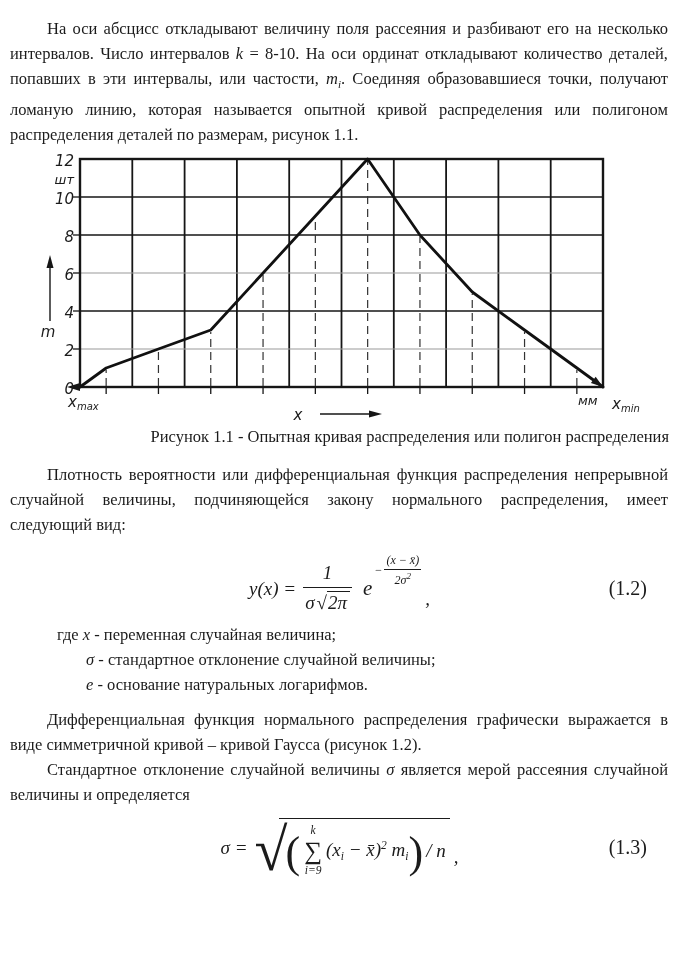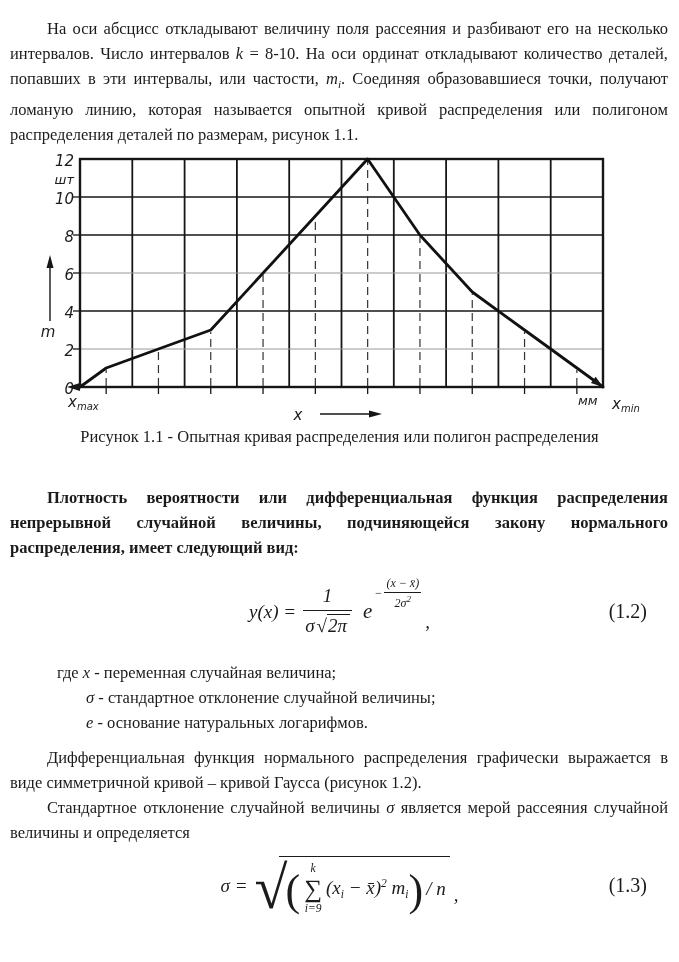--- a/index.html
+++ b/index.html
@@ -20,25 +20,25 @@
   #fig .drop{stroke:#333;stroke-width:1.2;stroke-dasharray:8 5;}
   #fig .curve{fill:none;stroke:#111;stroke-width:2.8;stroke-linejoin:round;stroke-linecap:round;}
   #fig .axisline{stroke:#161616;stroke-width:1.4;}
   #fig .ah{fill:#161616;}
   #fig text{fill:#1b1b1b;font-family:"DejaVu Sans",sans-serif;font-style:italic;}
   .yt{font-size:15px;}
   .yu{font-size:13px;}
   .xl{font-size:15px;}
   .xu{font-size:13px;}
   .sub-ts{font-size:10px;}
-  .caption{margin:0 10px;text-align:center;}
-  .p2{margin-top:36px;font-weight:bold;}
+  .caption{margin:0 10px;text-align:right;}
+  .p2{margin-top:13px;}
   .p3{margin-top:10px;}
   
-  .defs{margin-top:16px;}
+  .defs{margin-top:1px;}
   .def-line{padding-left:86px;text-align:left;}
   .def-line.first{padding-left:57px;}
   .def-line.tall{padding-top:15px;}
   
   .formula{position:relative;display:flex;align-items:center;justify-content:center;
     font-style:italic;font-size:19px;}
   .formula.f2{margin-top:18px;height:66px;}
   .formula.f3{margin-top:8px;height:64px;}
   .formula .tag{position:absolute;right:32px;top:50%;transform:translateY(-50%);
     font-style:normal;font-size:20px;line-height:1;}

